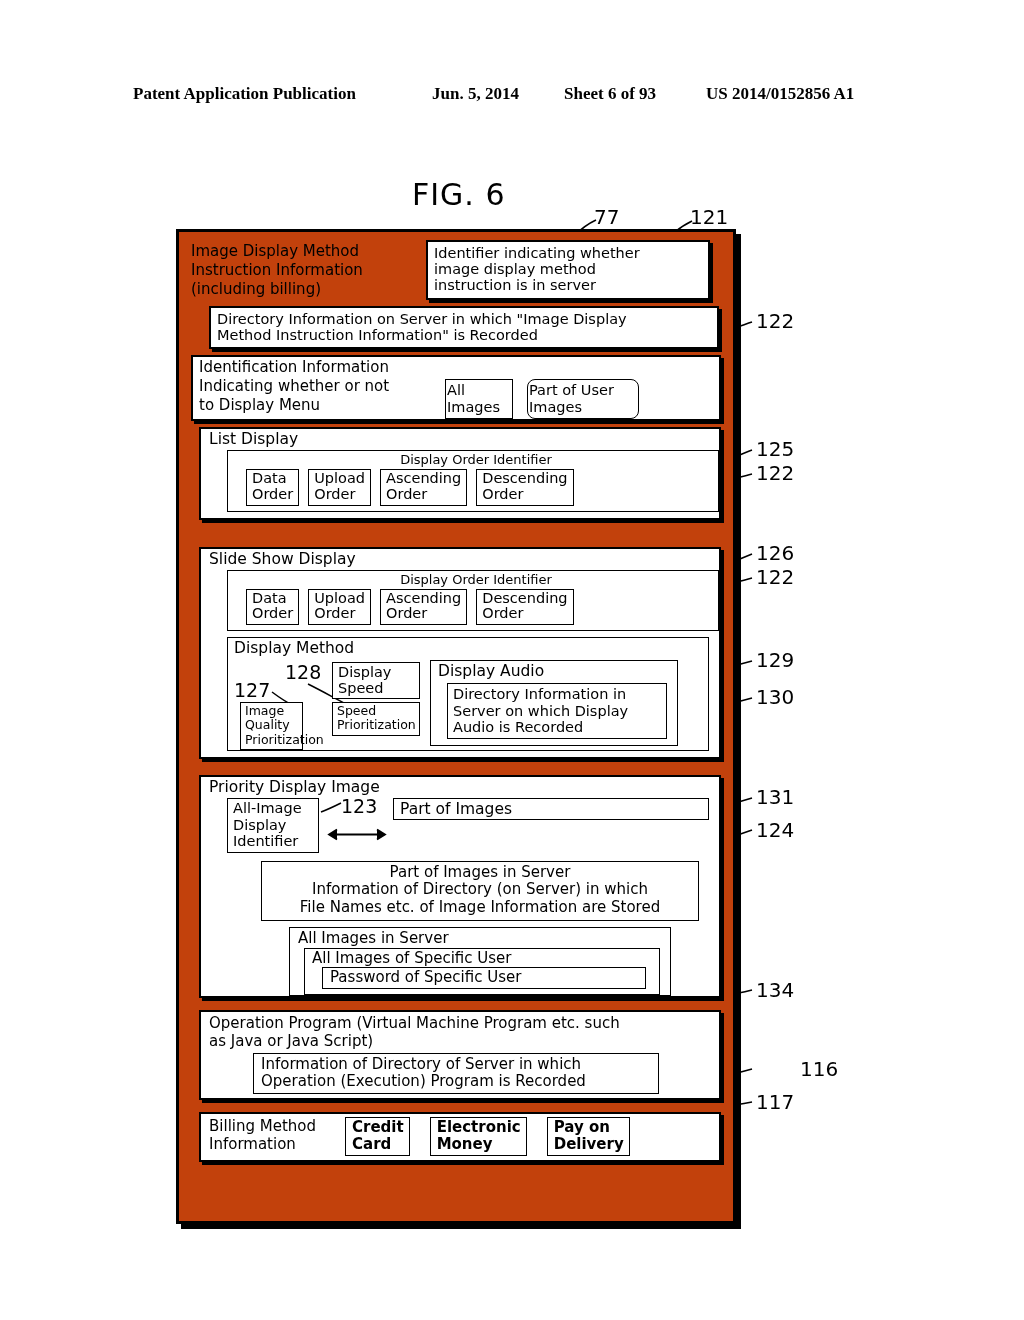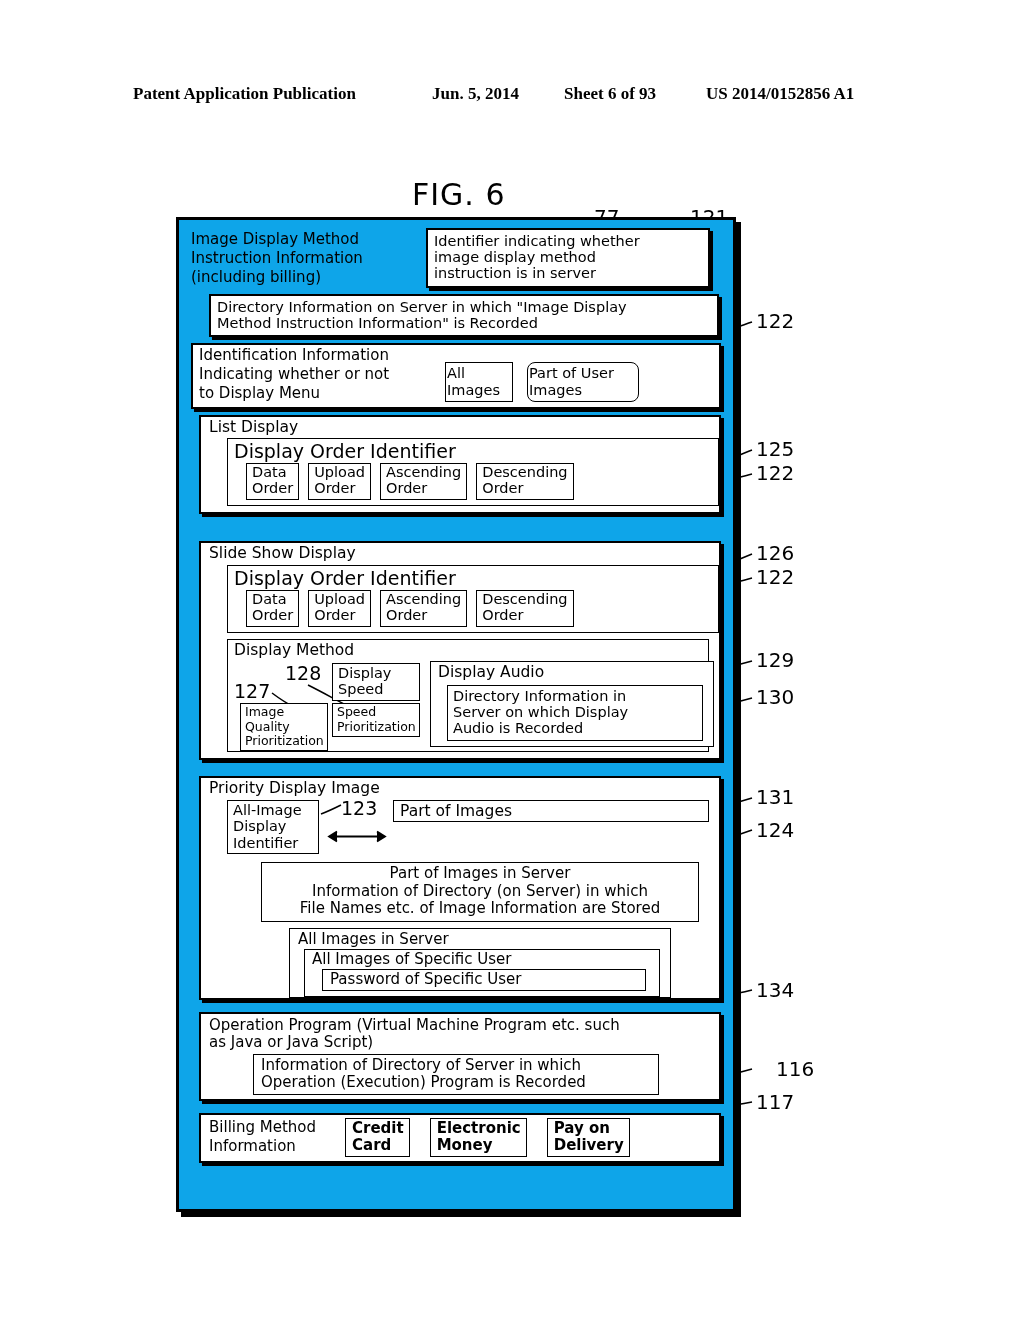--- a/index.html
+++ b/index.html
@@ -27,25 +27,25 @@
 
   
   .fig-title {
     position: absolute; left: 412px; top: 177px;
     font-size: 30px; letter-spacing: 1px;
   }
 
   
   .frame {
     position: absolute;
-    left: 176px; top: 217px;
+    left: 176px; top: 229px;
     width: 560px; height: 995px;
     border: 3px solid #000;
     box-shadow: 5px 5px 0 0 #000;
-    background: #0ea5e9;
+    background: #c2410c;
   }
 
   
   .bx {
     border: 2px solid #000;
     background: #fff;
     position: relative;
     font-size: 14.5px;
     line-height: 1.12;
   }
@@ -66,43 +66,43 @@
   .row1-title {
     font-size: 15px; line-height: 1.28; padding-top: 2px;
     width: 235px; flex: none;
   }
   .box77 { width: 284px; }
 
   
   .stack { margin-top: 6px; }
 
   
-  .idrow { display: flex; align-items: center; gap: 0; }
+  .idrow { display: flex; align-items: flex-end; gap: 0; }
   .idrow-text { font-size: 15px; line-height: 1.26; width: 252px; flex:none; padding-top:1px;}
   .mini { padding: 2px 6px 3px 1px; }
   .gap12 { width: 14px; flex: none; }
 
   
   .section { margin-top: 6px; }
   .sec-title { font-size: 15.5px; padding: 2px 0 2px 8px; }
   .doi { margin: 0 0 6px 26px; }
-  .doi-title { font-size: 19px; padding: 2px 0 1px 6px; }
+  .doi-title { font-size: 13px; padding: 2px 0 1px 6px; text-align: center; }
   .doi-row { display: flex; gap: 9px; padding: 0 8px 5px 18px; }
   .doi-row .bx { padding: 1px 5px 2px 5px; font-size: 14.5px; line-height:1.1; }
 
   
   .dm { margin: 0 10px 6px 26px; position: relative; }
   .dm-title { font-size: 15.5px; padding: 2px 0 0 6px; }
   .dm-body { position: relative; height: 92px; }
   .n127 { position: absolute; left: 6px; top: 22px; font-size: 19px; }
   .n128 { position: absolute; left: 57px; top: 4px; font-size: 19px; }
-  .dm-iq  { position: absolute; left: 12px; top: 44px; width: 88px; font-size: 12.5px; line-height: 1.15; padding: 1px 3px 2px 4px;}
+  .dm-iq  { position: absolute; left: 12px; top: 44px; width: 63px; font-size: 12.5px; line-height: 1.15; padding: 1px 3px 2px 4px;}
   .dm-sp  { position: absolute; left: 104px; top: 44px; width: 88px; font-size: 12.5px; line-height: 1.15; padding: 1px 3px 2px 4px;}
   .dm-ds  { position: absolute; left: 104px; top: 4px; width: 88px; font-size: 14.5px; line-height: 1.12; padding: 1px 4px 2px 5px;}
-  .dm-audio { position: absolute; left: 202px; top: 2px; width: 284px; height: 86px; }
+  .dm-audio { position: absolute; left: 202px; top: 2px; width: 248px; height: 86px; }
   .dm-audio-t { font-size: 15.5px; padding: 2px 0 1px 7px; }
   .dm-audio-in { margin: 2px 10px 0 16px; font-size: 14.5px; line-height: 1.13; padding: 2px 4px 3px 5px; }
 
   
   .pd-row { display: flex; align-items: flex-start; padding: 0 0 0 26px; }
   .pd-allimg { width: 92px; font-size: 14.5px; line-height: 1.14; padding: 1px 4px 2px 5px; }
   .pd-arrowzone { width: 74px; position: relative; height: 54px; flex: none; }
   .n123 { position: absolute; left: 22px; top: -2px; font-size: 19px; }
   .arrow2 { position: absolute; left: 6px; top: 30px; width: 64px; height: 13px; }
   .pd-part { flex: 1; margin-right: 10px; }
@@ -178,21 +178,21 @@
 <div class="refnum" style="left:756px; top:461px;">122</div>
 <div class="refnum" style="left:756px; top:541px;">126</div>
 <div class="refnum" style="left:756px; top:565px;">122</div>
 <div class="refnum" style="left:756px; top:648px;">129</div>
 <div class="refnum" style="left:756px; top:685px;">130</div>
 <div class="refnum" style="left:756px; top:785px;">131</div>
 <div class="refnum" style="left:756px; top:818px;">124</div>
 <div class="refnum" style="left:616px; top:883px;">132</div>
 <div class="refnum" style="left:616px; top:913px;">133</div>
 <div class="refnum" style="left:756px; top:978px;">134</div>
-<div class="refnum" style="left:776px; top:1057px;">116</div>
+<div class="refnum" style="left:800px; top:1057px;">116</div>
 <div class="refnum" style="left:756px; top:1090px;">117</div>
 
 <div class="frame">
   <div class="inner">
 
     <div class="row1">
       <div class="row1-title lbl">Image Display Method
 Instruction Information
 (including billing)</div>
       <div class="bx sh box77 pad lbl">Identifier indicating whether

